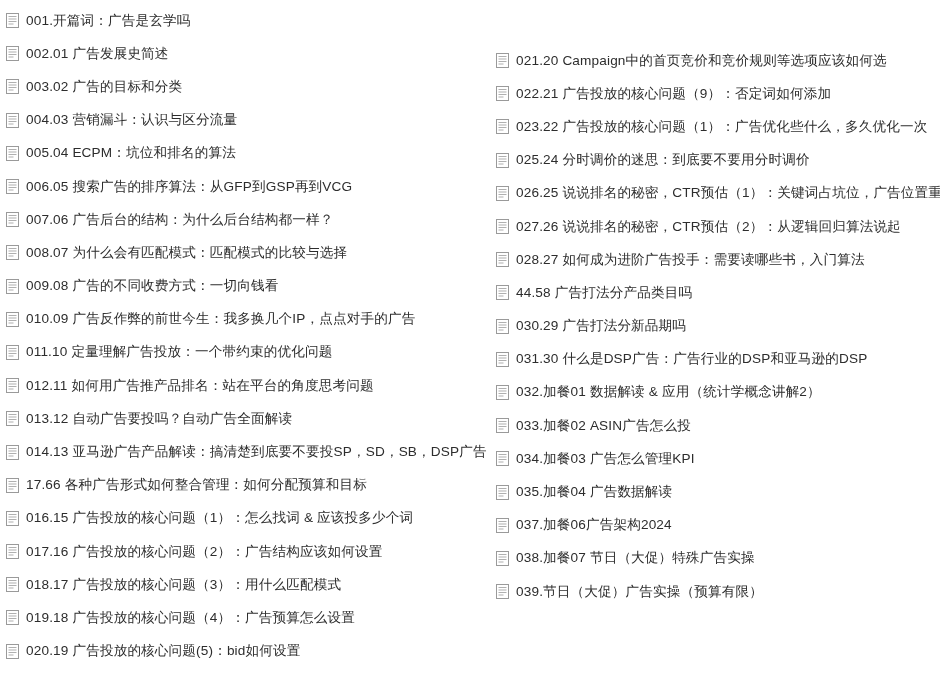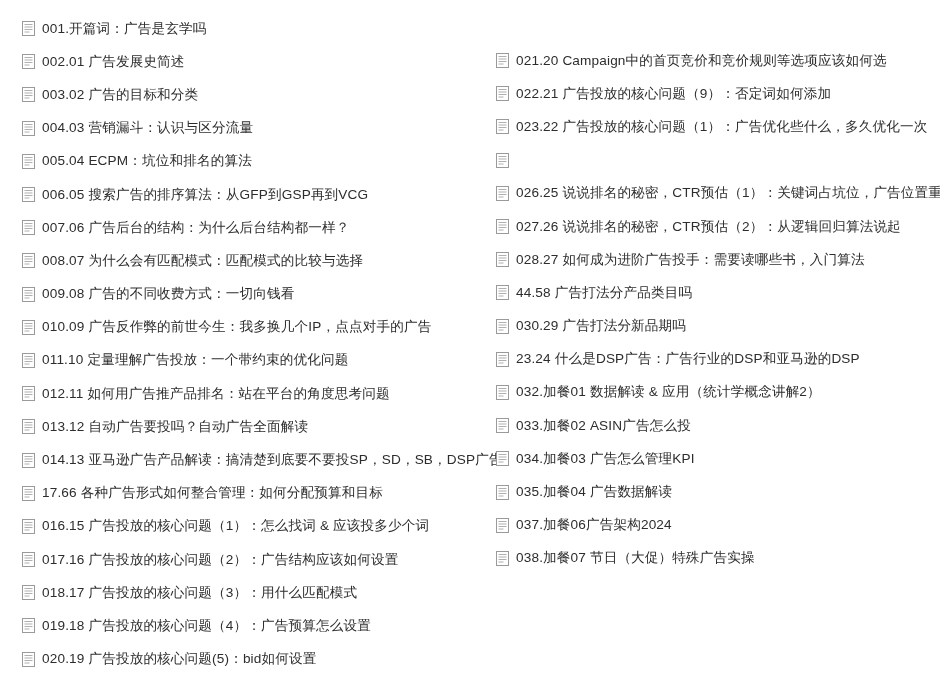--- a/index.html
+++ b/index.html
@@ -20,22 +20,21 @@
     height: 692px;
     display: flex;
     box-sizing: border-box;
   }
   .column {
     width: 470px;
     box-sizing: border-box;
     padding: 4px 0 0 0;
   }
   .col-left {
-    padding-left: 22px;
-    margin-top: 8px;
+    padding-left: 6px;
   }
   .col-right {
     padding-left: 26px;
     margin-top: 40px;
   }
   .item-row {
     display: flex;
     align-items: center;
     height: 33.2px;
     box-sizing: border-box;
@@ -346,20 +345,21 @@
       <div class="item-row">
     <span class="doc-icon">
       <svg width="13" height="15" viewBox="0 0 13 15" xmlns="http://www.w3.org/2000/svg">
         <rect x="0.5" y="0.5" width="12" height="14" fill="#ffffff" stroke="#9a9a9a" stroke-width="1"></rect>
         <rect x="2.5" y="3" width="8" height="1" fill="#b0b0b0"></rect>
         <rect x="2.5" y="5.5" width="8" height="1" fill="#b0b0b0"></rect>
         <rect x="2.5" y="8" width="8" height="1" fill="#b0b0b0"></rect>
         <rect x="2.5" y="10.5" width="5" height="1" fill="#b0b0b0"></rect>
       </svg>
     </span>
+    <span class="item-label">025.24 分时调价的迷思：到底要不要用分时调价</span>
   </div>
       <div class="item-row">
     <span class="doc-icon">
       <svg width="13" height="15" viewBox="0 0 13 15" xmlns="http://www.w3.org/2000/svg">
         <rect x="0.5" y="0.5" width="12" height="14" fill="#ffffff" stroke="#9a9a9a" stroke-width="1"></rect>
         <rect x="2.5" y="3" width="8" height="1" fill="#b0b0b0"></rect>
         <rect x="2.5" y="5.5" width="8" height="1" fill="#b0b0b0"></rect>
         <rect x="2.5" y="8" width="8" height="1" fill="#b0b0b0"></rect>
         <rect x="2.5" y="10.5" width="5" height="1" fill="#b0b0b0"></rect>
       </svg>
@@ -417,21 +417,21 @@
       <div class="item-row">
     <span class="doc-icon">
       <svg width="13" height="15" viewBox="0 0 13 15" xmlns="http://www.w3.org/2000/svg">
         <rect x="0.5" y="0.5" width="12" height="14" fill="#ffffff" stroke="#9a9a9a" stroke-width="1"></rect>
         <rect x="2.5" y="3" width="8" height="1" fill="#b0b0b0"></rect>
         <rect x="2.5" y="5.5" width="8" height="1" fill="#b0b0b0"></rect>
         <rect x="2.5" y="8" width="8" height="1" fill="#b0b0b0"></rect>
         <rect x="2.5" y="10.5" width="5" height="1" fill="#b0b0b0"></rect>
       </svg>
     </span>
-    <span class="item-label">23.24 什么是DSP广告：广告行业的DSP和亚马逊的DSP</span>
+    <span class="item-label">031.30 什么是DSP广告：广告行业的DSP和亚马逊的DSP</span>
   </div>
       <div class="item-row">
     <span class="doc-icon">
       <svg width="13" height="15" viewBox="0 0 13 15" xmlns="http://www.w3.org/2000/svg">
         <rect x="0.5" y="0.5" width="12" height="14" fill="#ffffff" stroke="#9a9a9a" stroke-width="1"></rect>
         <rect x="2.5" y="3" width="8" height="1" fill="#b0b0b0"></rect>
         <rect x="2.5" y="5.5" width="8" height="1" fill="#b0b0b0"></rect>
         <rect x="2.5" y="8" width="8" height="1" fill="#b0b0b0"></rect>
         <rect x="2.5" y="10.5" width="5" height="1" fill="#b0b0b0"></rect>
       </svg>
@@ -490,15 +490,27 @@
     <span class="doc-icon">
       <svg width="13" height="15" viewBox="0 0 13 15" xmlns="http://www.w3.org/2000/svg">
         <rect x="0.5" y="0.5" width="12" height="14" fill="#ffffff" stroke="#9a9a9a" stroke-width="1"></rect>
         <rect x="2.5" y="3" width="8" height="1" fill="#b0b0b0"></rect>
         <rect x="2.5" y="5.5" width="8" height="1" fill="#b0b0b0"></rect>
         <rect x="2.5" y="8" width="8" height="1" fill="#b0b0b0"></rect>
         <rect x="2.5" y="10.5" width="5" height="1" fill="#b0b0b0"></rect>
       </svg>
     </span>
     <span class="item-label">038.加餐07 节日（大促）特殊广告实操</span>
+  </div>
+      <div class="item-row">
+    <span class="doc-icon">
+      <svg width="13" height="15" viewBox="0 0 13 15" xmlns="http://www.w3.org/2000/svg">
+        <rect x="0.5" y="0.5" width="12" height="14" fill="#ffffff" stroke="#9a9a9a" stroke-width="1"></rect>
+        <rect x="2.5" y="3" width="8" height="1" fill="#b0b0b0"></rect>
+        <rect x="2.5" y="5.5" width="8" height="1" fill="#b0b0b0"></rect>
+        <rect x="2.5" y="8" width="8" height="1" fill="#b0b0b0"></rect>
+        <rect x="2.5" y="10.5" width="5" height="1" fill="#b0b0b0"></rect>
+      </svg>
+    </span>
+    <span class="item-label">039.节日（大促）广告实操（预算有限）</span>
   </div>
     </div>
 </div>
 
 </body></html>

